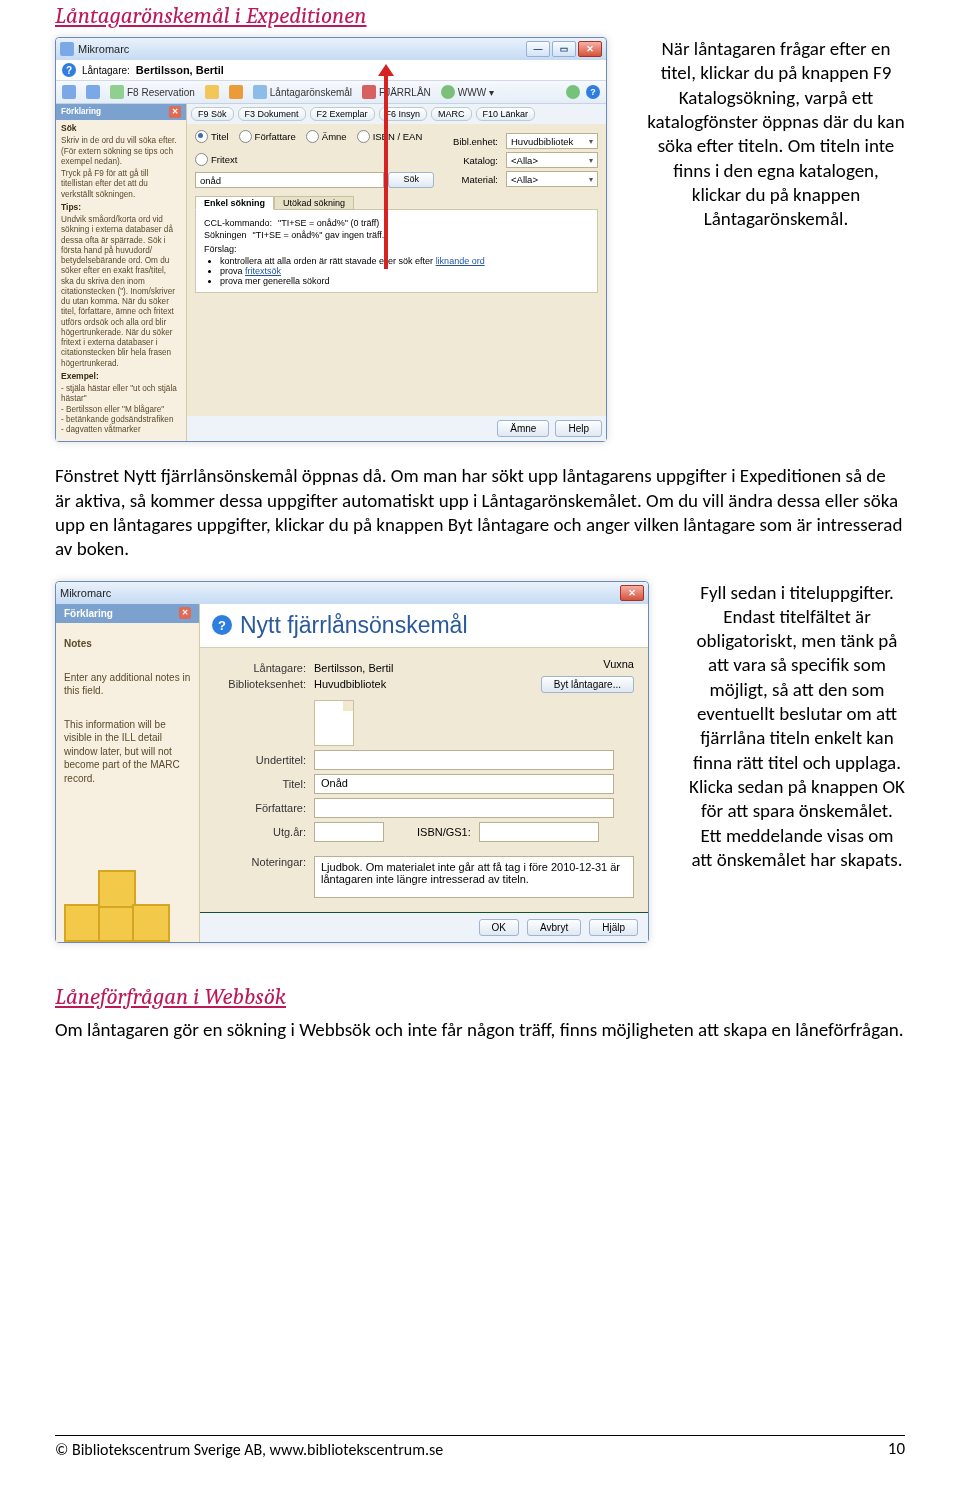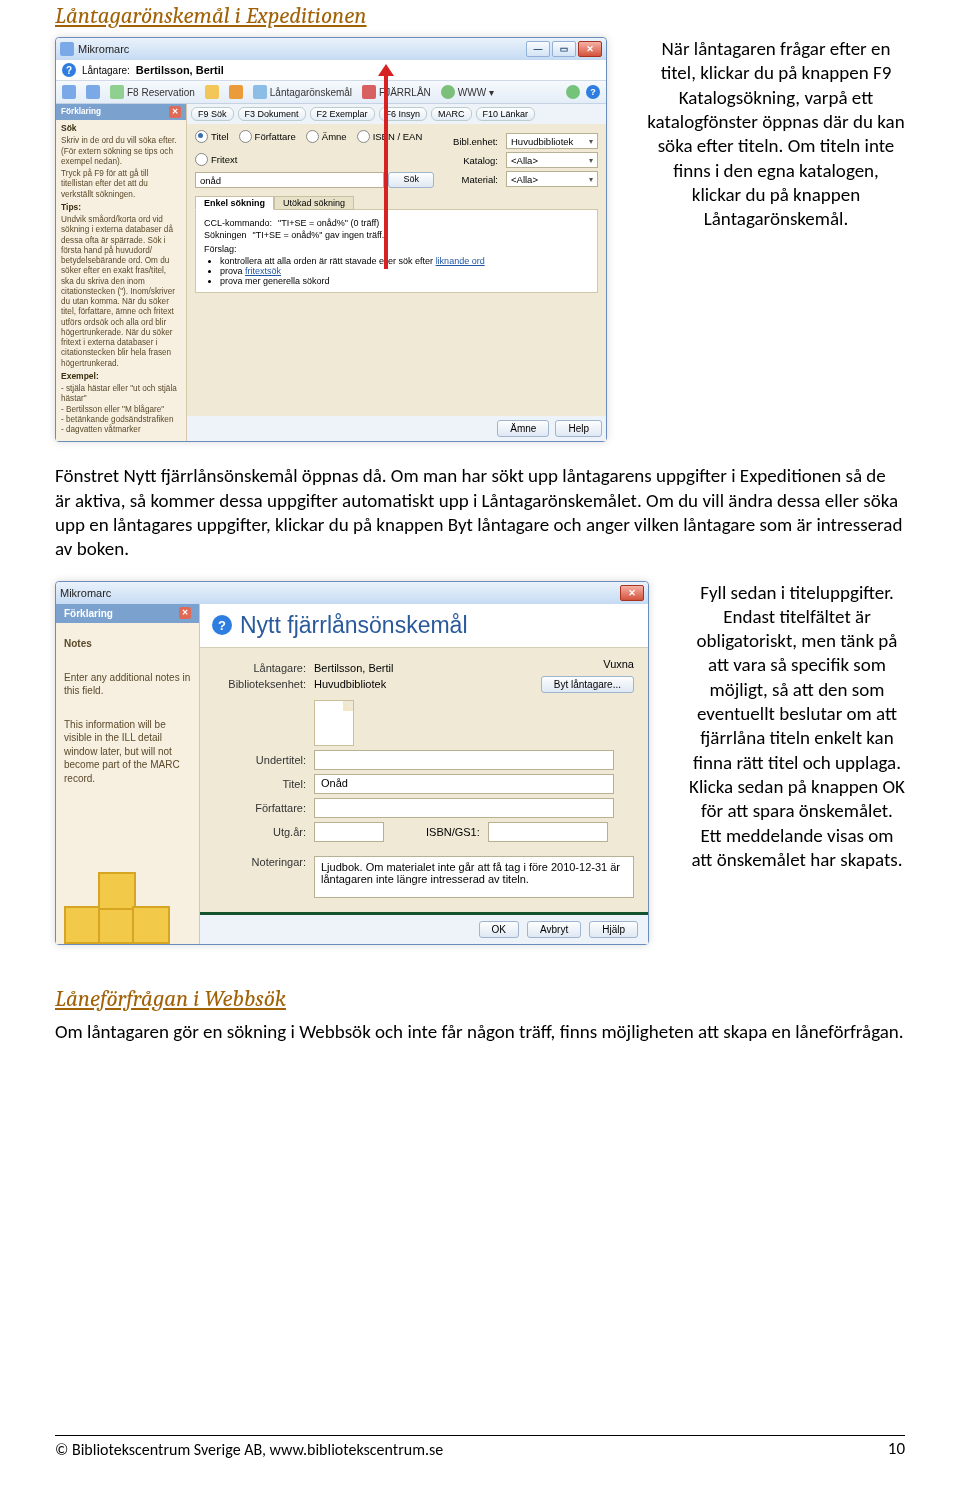--- a/index.html
+++ b/index.html
@@ -11,21 +11,21 @@
     color: #000;
     position: relative;
   }
   .page {
     position: relative;
     width: 960px; height: 1487px;
     box-sizing: border-box;
     padding: 0 55px 40px 55px;
   }
   .section-heading {
-    color: #a16207;
+    color: #be185d;
     font-style: italic;
     font-size: 23px;
     font-family: Cambria, Georgia, serif;
     text-decoration: underline;
     margin: 2px 0 8px 0;
   }
   .body-text {
     font-size: 19px;
     line-height: 1.28;
   }
@@ -168,21 +168,21 @@
   }
   .dlg-banner .big { font-size:23px; color:#2a5a9c; font-weight:normal;}
   .dlg-content { padding:10px 14px; }
   .dlg-row { display:flex; align-items:center; gap:8px; margin:4px 0; }
   .dlg-row .lbl { width:92px; text-align:right; font-size:11px; color:#333;}
   .dlg-row .val { font-size:11px; }
   .dlg-input { background:#fff; border:1px solid #b8b090; height:20px; padding:2px 6px; box-sizing:border-box; }
   .dlg-textarea { background:#fff; border:1px solid #b8b090; padding:4px 6px; font-size:11px; box-sizing:border-box; resize:none; height:42px; width: 320px;}
   .dlg-buttons {
     background:#eef3fa; padding:6px 10px; display:flex; justify-content:flex-end; gap:8px;
-    border-top:3px solid #14532d;
+    border-top:1px solid #14532d;
   }
   .note-ico { width:38px;height:44px;border:1px solid #cbbf9a;background:#fff;display:inline-block;position:relative;}
   .note-ico::after { content:""; position:absolute; right:0; top:0; border-left:10px solid #f2e8c8; border-top:10px solid #efe9d6;}
   .floor-shape {
     width:110px; height:68px; position:relative; margin-top:auto;
   }
   .floor-shape div { position:absolute; background:#f2c948; border:2px solid #d6a522;}
   .sq1 { left:0; top:34px; width:34px; height:34px;}
   .sq2 { left:34px; top:34px; width:34px; height:34px;}
   .sq3 { left:34px; top:0; width:34px; height:34px;}
@@ -431,21 +431,21 @@
                   <span class="lbl">Titel:</span>
                   <div class="dlg-input" style="width:300px;">Onåd</div>
                 </div>
               <div class="dlg-row">
                   <span class="lbl">Författare:</span>
                   <div class="dlg-input" style="width:300px;"></div>
                 </div>
               <div class="dlg-row">
                 <span class="lbl">Utg.år:</span>
                 <div class="dlg-input" style="width:70px;"></div>
-                <span style="margin-left:34px;">ISBN/GS1:</span>
+                <span style="margin-left:25px;">ISBN/GS1:</span>
                 <div class="dlg-input" style="width:120px;"></div>
               </div>
               <div class="dlg-row" style="align-items:flex-start;margin-top:14px;">
                 <span class="lbl">Noteringar:</span>
                 <div class="dlg-textarea">Ljudbok. Om materialet inte går att få tag i före 2010-12-31 är låntagaren inte längre intresserad av titeln.</div>
               </div>
             </div>
             <div class="dlg-buttons">
               <div class="btn">OK</div>
               <div class="btn">Avbryt</div>

